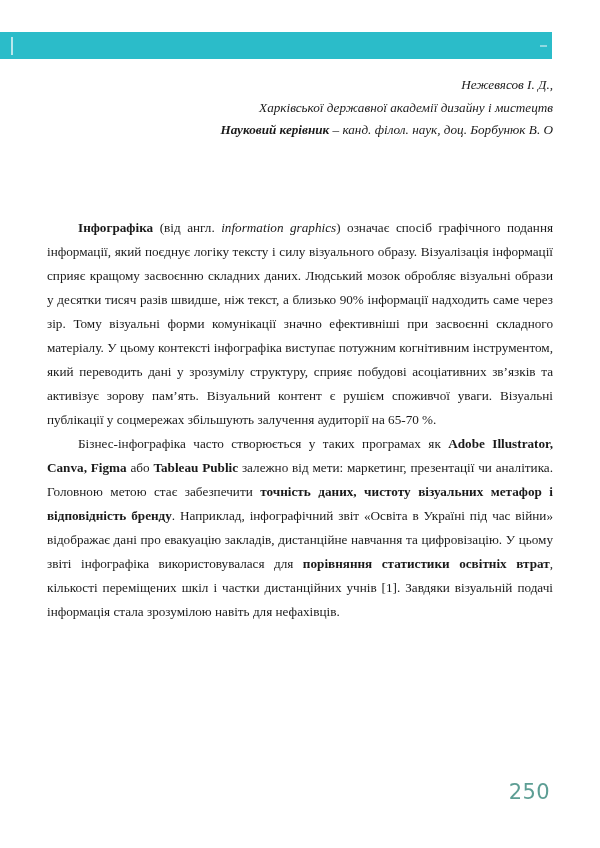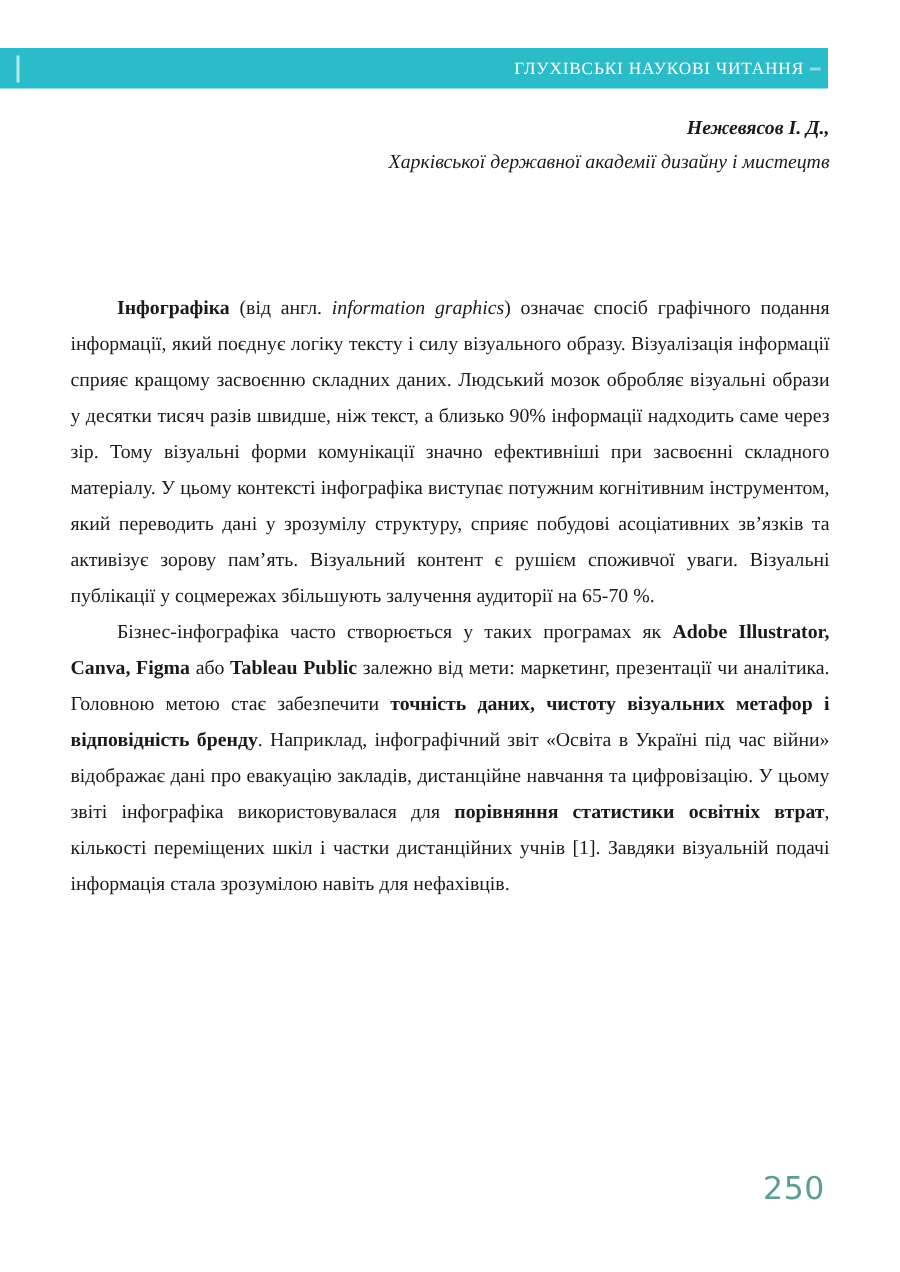--- a/index.html
+++ b/index.html
@@ -69,21 +69,21 @@
   .byline {
     margin-top: 74px;
     text-align: right;
     font-size: 13.2px;
     line-height: 1.72;
   }
   .byline-line {
     font-style: italic;
   }
   .byline-line.name {
-    font-weight: bold;
+    font-weight: normal;
   }
   .byline-line .lead {
     font-weight: bold;
   }
 
   
   .article-title {
     margin-top: 30px;
     text-align: center;
     font-weight: bold;
@@ -120,29 +120,29 @@
     font-size: 21px;
     color: #5d9e94;
     letter-spacing: 0.4px;
   }
 </style>
 </head>
 <body>
 
 <div class="header-band">
   <span class="header-tick"></span>
-  <span class="header-title">ГЛУХІВСЬКІ НАУКОВІ ЧИТАННЯ</span>
   <span class="header-endmark"></span>
 </div>
 
 <div class="page">
 
   <div class="byline">
     <div class="byline-line name">Нежевясов І. Д.,</div>
     <div class="byline-line">Харківської державної академії дизайну і мистецтв</div>
+    <div class="byline-line"><span class="lead">Науковий керівник</span><span> – канд. філол. наук, доц. Борбунюк В. О</span></div>
   </div>
 
   <h1 class="article-title">
     <br>
   </h1>
 
   <div class="body-copy">
 
     <p><b>Інфографіка</b><span> (від англ. </span><i>information graphics</i><span>) означає спосіб графічного подання інформації, який поєднує логіку тексту і силу візуального образу. Візуалізація інформації сприяє кращому засвоєнню складних даних. Людський мозок обробляє візуальні образи у десятки тисяч разів швидше, ніж текст, а близько 90% інформації надходить саме через зір. Тому візуальні форми комунікації значно ефективніші при засвоєнні складного матеріалу. У цьому контексті інфографіка виступає потужним когнітивним інструментом, який переводить дані у зрозумілу структуру, сприяє побудові асоціативних зв’язків та активізує зорову пам’ять. Візуальний контент є рушієм споживчої уваги. Візуальні публікації у соцмережах збільшують залучення аудиторії на 65-70 %.</span></p>
 

